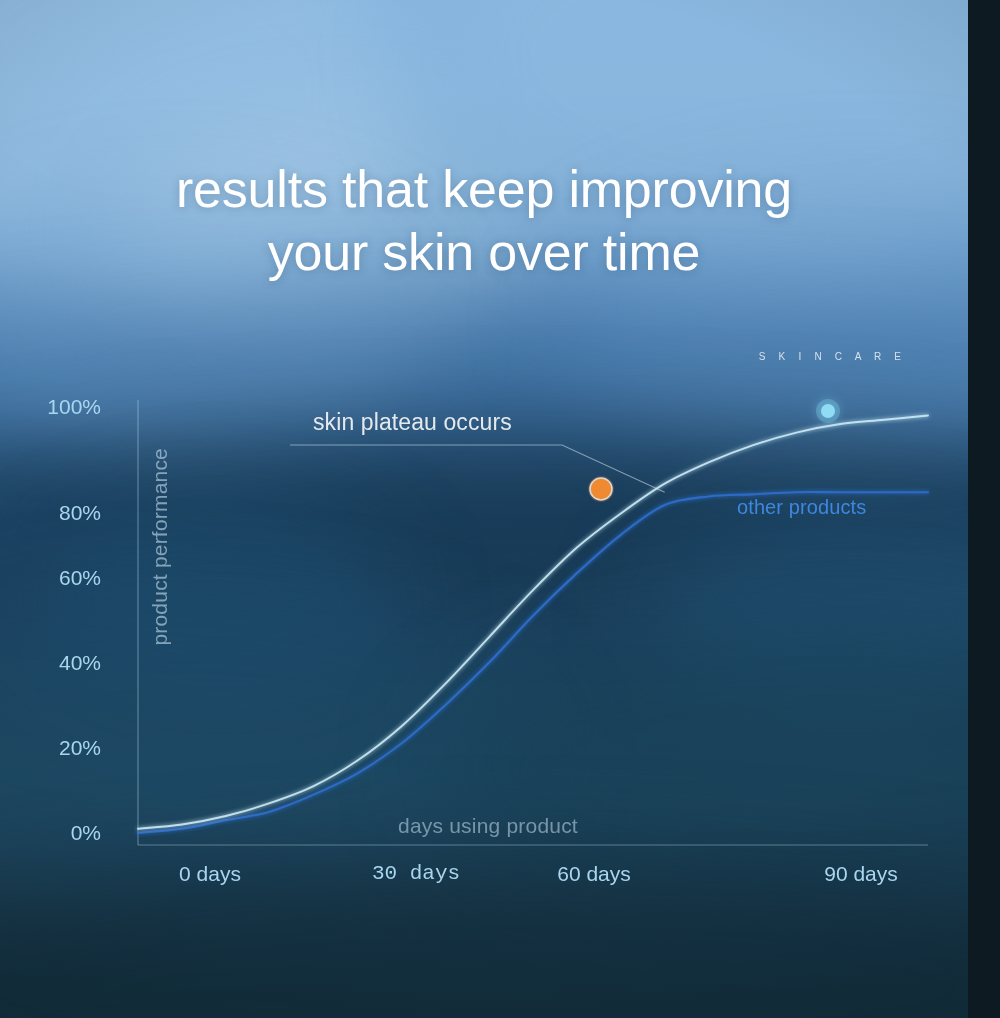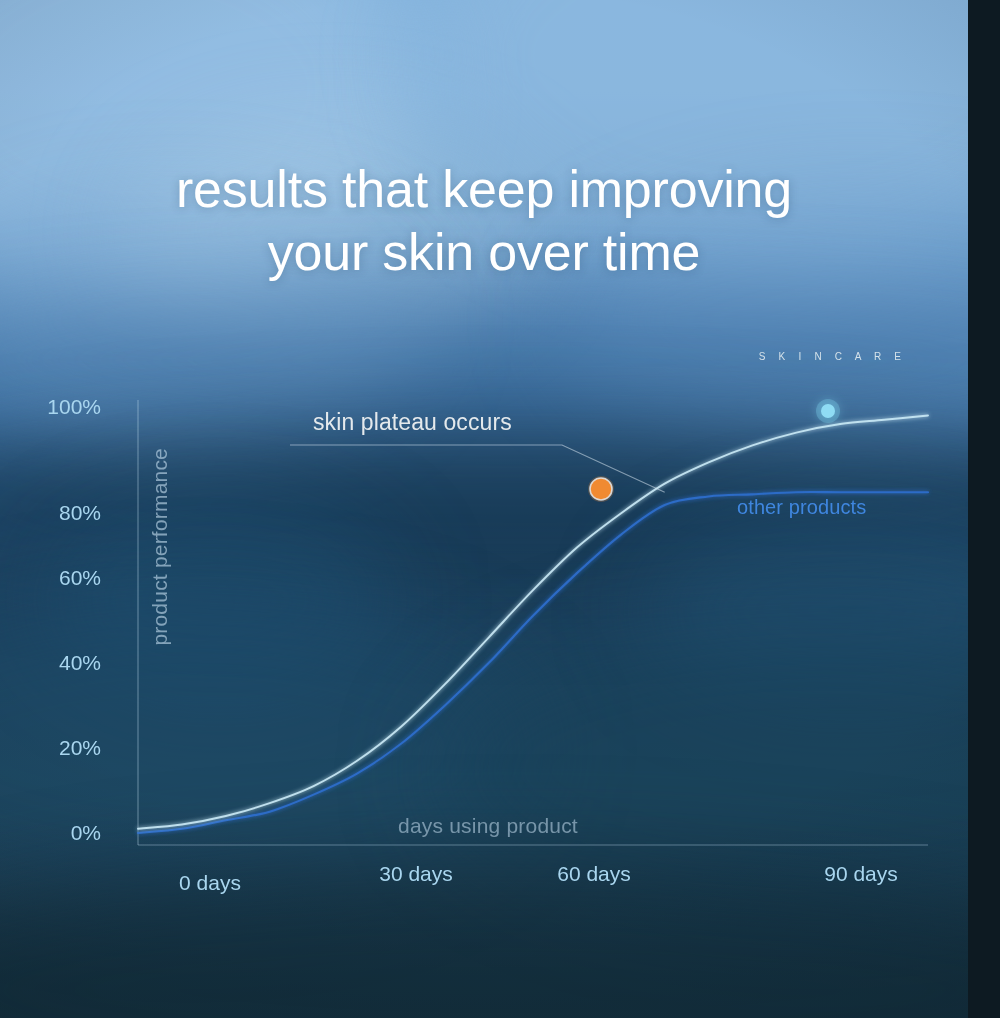--- a/index.html
+++ b/index.html
@@ -235,22 +235,22 @@
     <circle cx="828" cy="411" r="7" fill="#8fdcf4"></circle>
   </svg>
 
   <div class="ytick" style="top:407px;">100%</div>
   <div class="ytick" style="top:492px;margin-top:21px;">80%</div>
   <div class="ytick" style="top:578px;">60%</div>
   <div class="ytick" style="top:663px;">40%</div>
   <div class="ytick" style="top:748px;">20%</div>
   <div class="ytick" style="top:833px;">0%</div>
 
-  <div class="xtick" style="left:210px;margin-top:9px;">0 days</div>
-  <div class="xtick" style="left:416px;">30 days</div>
+  <div class="xtick" style="left:210px;">0 days</div>
+  <div class="xtick" style="left:416px;font-family:Liberation Mono, monospace;">30 days</div>
   <div class="xtick" style="left:594px;">60 days</div>
   <div class="xtick" style="left:828px;margin-left:33px;">90 days</div>
 
   <div class="axis-label-y">product performance</div>
   <div class="axis-label-x">days using product</div>
 
   <div class="annot-plateau">skin plateau occurs</div>
   <div class="annot-other">other products</div>
 
   <div class="brand">

